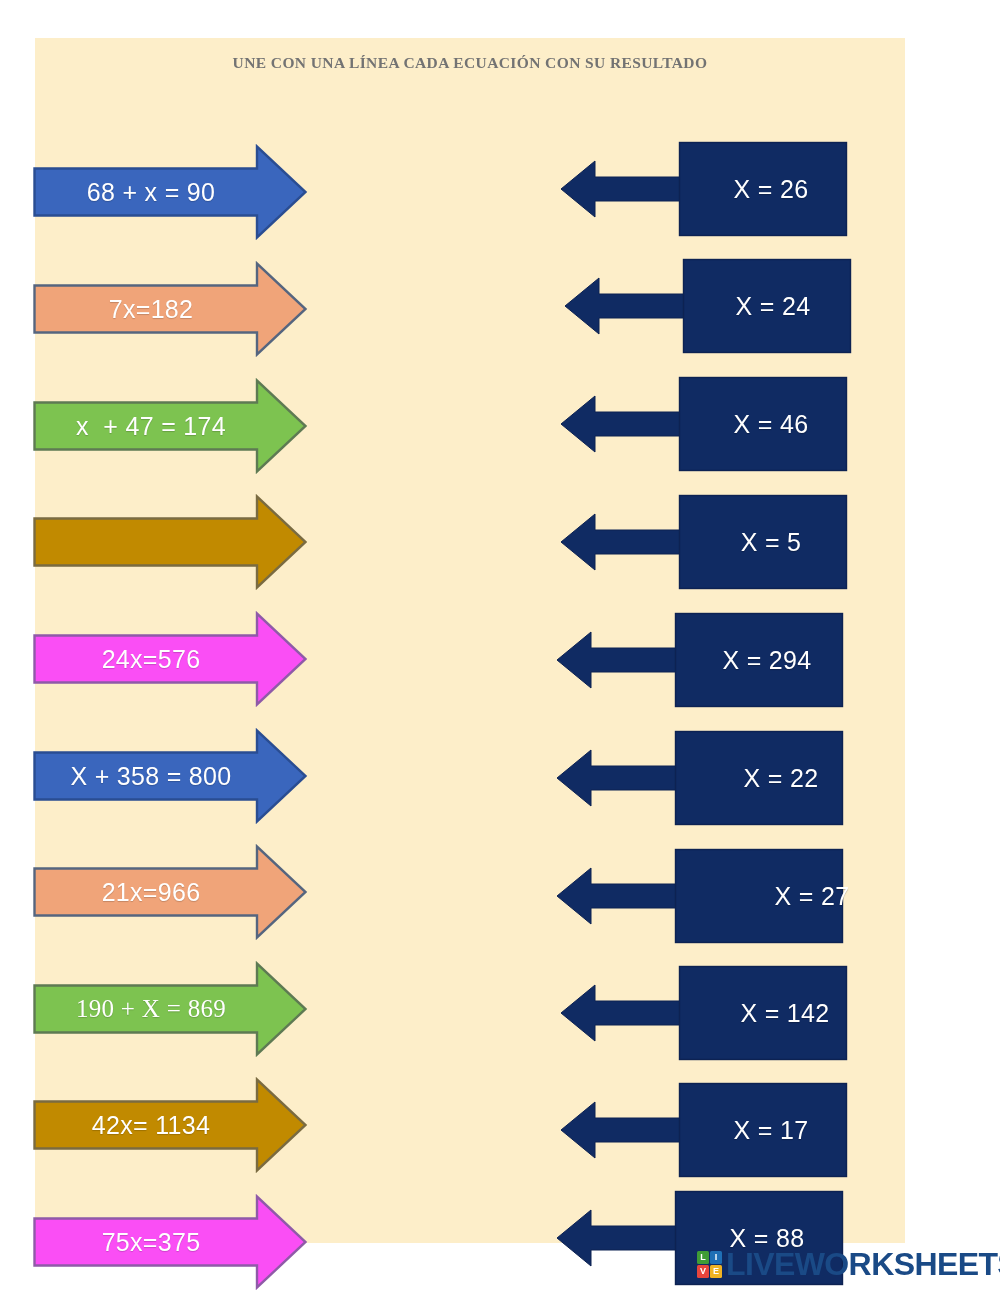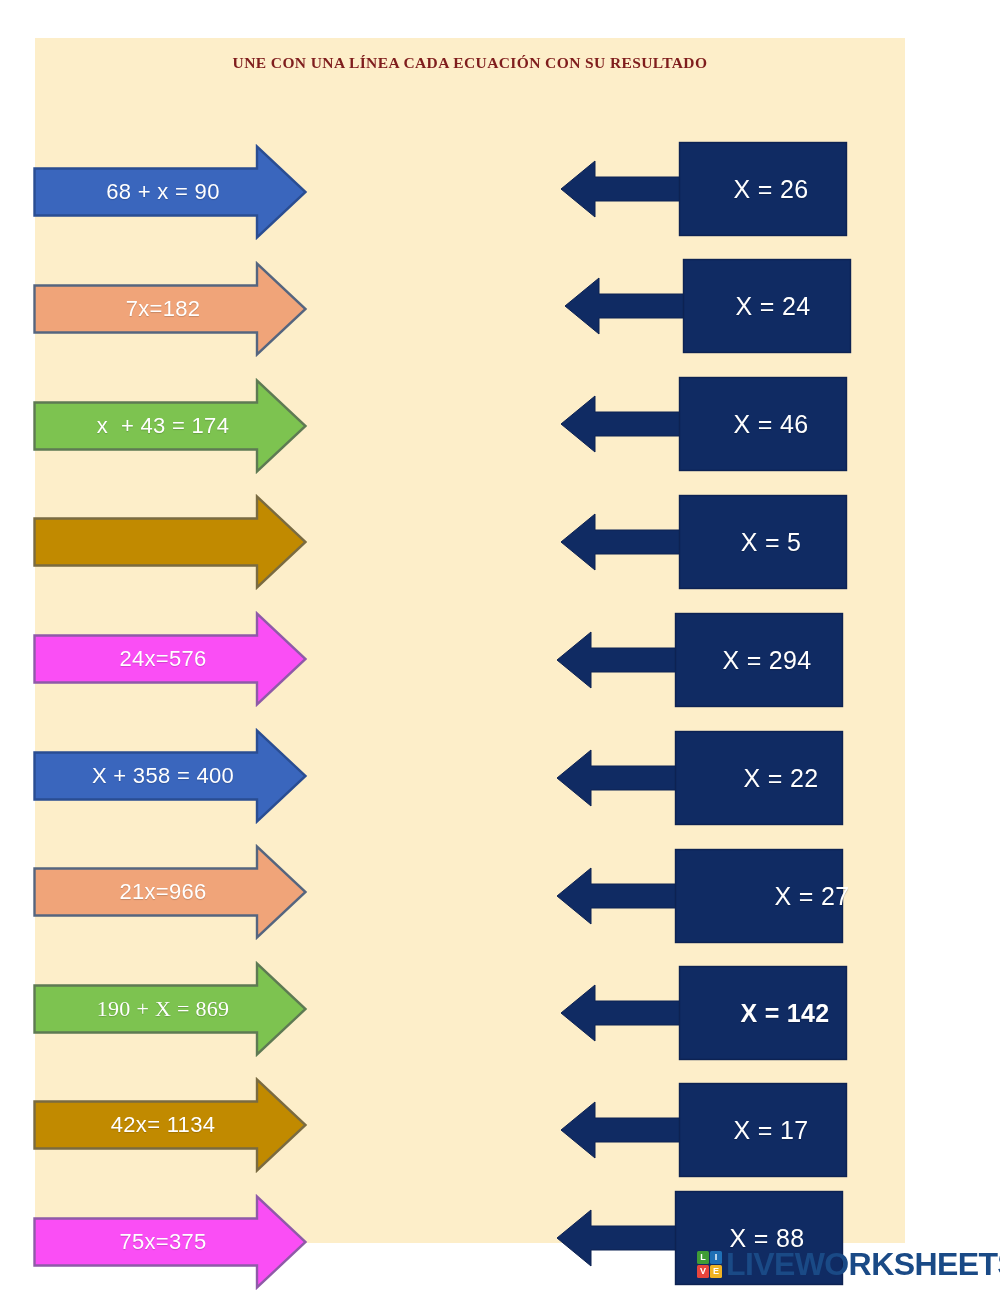--- a/index.html
+++ b/index.html
@@ -29,48 +29,48 @@
   #page-title {
     position: absolute;
     left: 0;
     top: 16px;
     width: 870px;
     text-align: center;
     font-family: "Liberation Serif", serif;
     font-size: 15.5px;
     font-weight: 700;
     letter-spacing: 0.4px;
-    color: #7f1d1d;
+    color: #737373;
     white-space: nowrap;
   }
 
   
   .eq-arrow {
     position: absolute;
     left: -2px;
     width: 275px;
     height: 96px;
   }
   .eq-arrow svg {
     position: absolute;
     left: 0;
     top: 0;
     display: block;
   }
   .eq-label {
     position: absolute;
-    left: 16px;
+    left: 4px;
     top: 0;
     width: 228px;
     height: 96px;
     display: flex;
     align-items: center;
     justify-content: center;
     color: #ffffff;
-    font-size: 22px;
+    font-size: 25px;
     font-weight: 400;
     letter-spacing: 0.3px;
     text-shadow: 0 1px 1px rgba(0,0,0,0.18);
     pointer-events: none;
     white-space: pre;
   }
 
   
   .ans-item {
     position: absolute;
@@ -149,38 +149,38 @@
       <div class="eq-arrow" style="top: 223px;">
         <svg width="275" height="96" viewBox="0 0 275 96">
           <path d="M1.5,24.5 L224,24.5 L224,2.5 L272.5,48 L224,93.5 L224,71.5 L1.5,71.5 Z" fill="#f0a479" stroke="#55657f" stroke-width="2.4" stroke-linejoin="miter"></path>
         </svg>
         <span class="eq-label">7x=182</span>
       </div>
       <div class="eq-arrow" style="top: 340px;">
         <svg width="275" height="96" viewBox="0 0 275 96">
           <path d="M1.5,24.5 L224,24.5 L224,2.5 L272.5,48 L224,93.5 L224,71.5 L1.5,71.5 Z" fill="#7dc350" stroke="#5e7a53" stroke-width="2.4" stroke-linejoin="miter"></path>
         </svg>
-        <span class="eq-label">x  + 43 = 174</span>
+        <span class="eq-label">x  + 47 = 174</span>
       </div>
       <div class="eq-arrow" style="top: 456px;">
         <svg width="275" height="96" viewBox="0 0 275 96">
           <path d="M1.5,24.5 L224,24.5 L224,2.5 L272.5,48 L224,93.5 L224,71.5 L1.5,71.5 Z" fill="#c18a00" stroke="#7a6b41" stroke-width="2.4" stroke-linejoin="miter"></path>
         </svg>
       </div>
       <div class="eq-arrow" style="top: 573px;">
         <svg width="275" height="96" viewBox="0 0 275 96">
           <path d="M1.5,24.5 L224,24.5 L224,2.5 L272.5,48 L224,93.5 L224,71.5 L1.5,71.5 Z" fill="#fa4ef5" stroke="#8f5aa8" stroke-width="2.4" stroke-linejoin="miter"></path>
         </svg>
         <span class="eq-label">24x=576</span>
       </div>
       <div class="eq-arrow" style="top: 690px;">
         <svg width="275" height="96" viewBox="0 0 275 96">
           <path d="M1.5,24.5 L224,24.5 L224,2.5 L272.5,48 L224,93.5 L224,71.5 L1.5,71.5 Z" fill="#3a66bd" stroke="#2a4d92" stroke-width="2.4" stroke-linejoin="miter"></path>
         </svg>
-        <span class="eq-label">X + 358 = 400</span>
+        <span class="eq-label">X + 358 = 800</span>
       </div>
       <div class="eq-arrow" style="top: 806px;">
         <svg width="275" height="96" viewBox="0 0 275 96">
           <path d="M1.5,24.5 L224,24.5 L224,2.5 L272.5,48 L224,93.5 L224,71.5 L1.5,71.5 Z" fill="#f0a479" stroke="#55657f" stroke-width="2.4" stroke-linejoin="miter"></path>
         </svg>
         <span class="eq-label">21x=966</span>
       </div>
       <div class="eq-arrow" style="top: 923px; font-family: Liberation Serif, serif;">
         <svg width="275" height="96" viewBox="0 0 275 96">
           <path d="M1.5,24.5 L224,24.5 L224,2.5 L272.5,48 L224,93.5 L224,71.5 L1.5,71.5 Z" fill="#7dc350" stroke="#5e7a53" stroke-width="2.4" stroke-linejoin="miter"></path>
@@ -248,21 +248,21 @@
           <path d="M2,48 L36,20 L36,36 L124,36 L124,60 L36,60 L36,76 Z" fill="#102b63" stroke="#0d2252" stroke-width="1" stroke-linejoin="miter"></path>
           <rect x="120.5" y="1.5" width="167" height="93" fill="#102b63" stroke="#0d2252" stroke-width="1.4"></rect>
         </svg>
         <span class="ans-label" style="left: 128px; width: 190px; padding-left: 26px;">X = 27</span>
       </div>
       <div class="ans-item" style="top: 927px; left: 524px; width: 290px;">
         <svg width="290" height="96" viewBox="0 0 290 96">
           <path d="M2,48 L36,20 L36,36 L124,36 L124,60 L36,60 L36,76 Z" fill="#102b63" stroke="#0d2252" stroke-width="1" stroke-linejoin="miter"></path>
           <rect x="120.5" y="1.5" width="167" height="93" fill="#102b63" stroke="#0d2252" stroke-width="1.4"></rect>
         </svg>
-        <span class="ans-label" style="left: 120px; width: 196px; font-weight: bold;">X = 142</span>
+        <span class="ans-label" style="left: 120px; width: 196px;">X = 142</span>
       </div>
       <div class="ans-item" style="top: 1044px; left: 524px; width: 290px;">
         <svg width="290" height="96" viewBox="0 0 290 96">
           <path d="M2,48 L36,20 L36,36 L124,36 L124,60 L36,60 L36,76 Z" fill="#102b63" stroke="#0d2252" stroke-width="1" stroke-linejoin="miter"></path>
           <rect x="120.5" y="1.5" width="167" height="93" fill="#102b63" stroke="#0d2252" stroke-width="1.4"></rect>
         </svg>
         <span class="ans-label" style="left: 120px; width: 168px;">X = 17</span>
       </div>
       <div class="ans-item" style="top: 1152px; left: 520px; width: 290px;">
         <svg width="290" height="96" viewBox="0 0 290 96">

